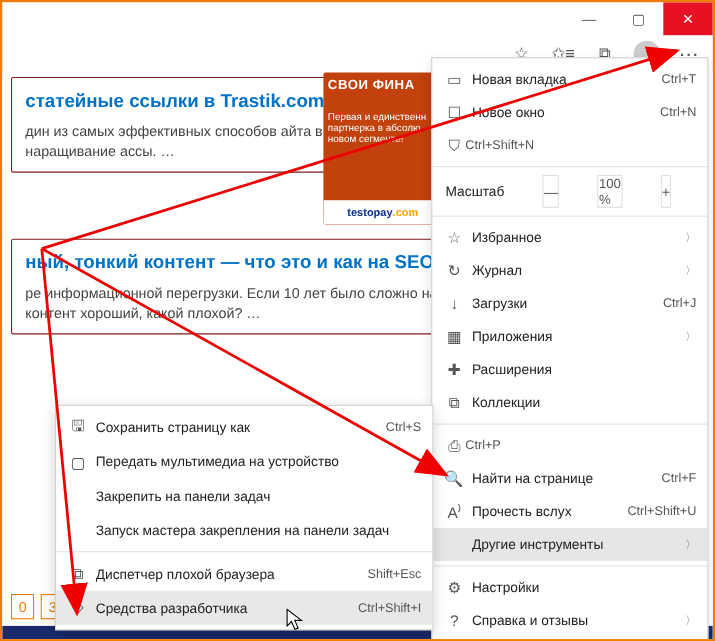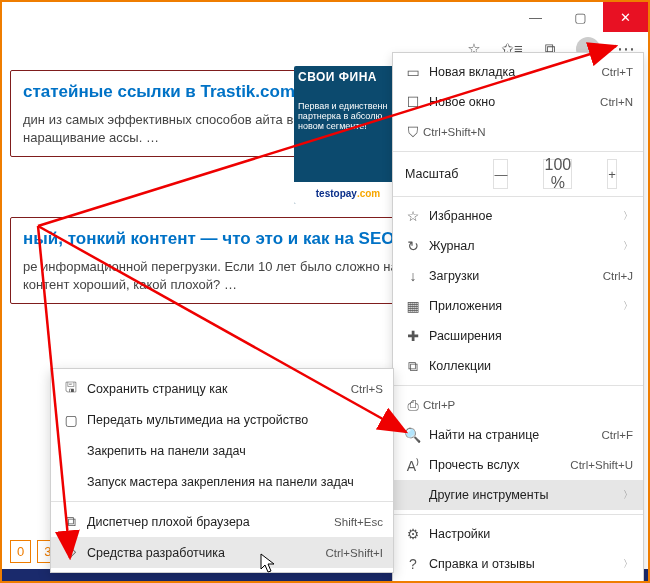--- a/index.html
+++ b/index.html
@@ -13,41 +13,41 @@
 
 .chrome-row { position: absolute; top: 30px; right: 0; height: 34px; display: flex; align-items: center; gap: 6px; padding-right: 6px; z-index: 29; }
 .chrome-btn { width: 32px; height: 32px; display: flex; align-items: center; justify-content: center; color: #555; font-size: 15px; }
 .avatar-circle { width: 24px; height: 24px; border-radius: 50%; background: #ccc; }
 
 
 .page { position: absolute; top: 64px; left: 0; right: 0; bottom: 0; padding: 4px 8px 8px 8px; background:#fff; }
 .card { border: 1px solid #7f1d1d; border-radius: 2px; padding: 10px 12px; background: #fff; margin-bottom: 16px; position: relative; font-size: 13px; }
 .card h2 { color: #0072c6; font-size: 17px; font-weight: bold; margin-bottom: 8px; line-height: 1.3; }
 .card p { color: #444; line-height: 1.35; }
-.side-img { position: absolute; top: 64px; left: 292px; width: 108px; height: 138px; background:#0c4a6e; border-radius:2px; color:#fff; font-size:10px; padding:4px 4px 0 4px; overflow:hidden; z-index:5; }
+.side-img { position: absolute; top: 64px; left: 292px; width: 108px; height: 138px; background:#c2410c; border-radius:2px; color:#fff; font-size:10px; padding:4px 4px 0 4px; overflow:hidden; z-index:5; }
 .side-img .banner-title { font-weight:bold; font-size:12px; letter-spacing:0.5px; }
 .side-img .banner-text { font-size:9px; line-height:1.1; margin-top:18px; }
 .side-img .banner-band { position:absolute; bottom:0; left:0; right:0; height:22px; background:#fff; color:#0a2f8a; font-size:10px; font-weight:bold; display:flex; align-items:center; justify-content:center;}
 .pager { position:absolute; bottom:18px; left:8px; display:flex; gap:6px; z-index:6;}
 .pager-box { border:1px solid #ef7d00; color:#ef7d00; padding:3px 6px; font-size:13px; }
 .bottom-strip { position:absolute; left:0; right:0; bottom:0; height:12px; background:#1a2a6c; z-index:4; }
 
 
 .main-menu { position: absolute; top: 50px; right: 4px; width: 252px; background: #fff; border: 1px solid #d0d0d0; box-shadow: 0 4px 10px rgba(0,0,0,0.15); z-index: 40; padding-top: 4px; padding-bottom: 4px; }
 .menu-item { display:flex; align-items:center; height:30px; padding:0 10px 0 10px; font-size:12.5px; color:#222; position:relative; }
 .menu-item.highlight { background:#e6e6e6; }
 .menu-item .icon { width:20px; display:flex; justify-content:center; color:#555; font-size:14px; }
 .menu-item .lbl { flex:1; margin-left:6px; white-space:nowrap; overflow:hidden; text-overflow:ellipsis; }
 .menu-item .shortcut { font-size:11.5px; color:#555; }
 .menu-item .chevron { color:#777; font-size:10px;}
 .sep { height:1px; background:#e1e1e1; margin:4px 0; }
 .zoom-row { display:flex; align-items:center; height:36px; padding:0 8px;gap:36px; }
 .zoom-row .zlbl { flex:1; font-size:12.5px; padding-left:4px; }
 .zoom-cell { width:36px; height:30px; border:1px solid #e0e0e0; display:flex; align-items:center; justify-content:center; font-size:13px; color:#555; margin-left:-1px; }
-.zoom-wide { width:75px; font-size:16px;text-align:center;}
+.zoom-wide { width:75px; font-size:12px;}
 .zoom-full { width:36px; height:30px; display:flex; align-items:center; justify-content:center; color:#555; margin-left:2px;}
 
 
 .sub-menu { position:absolute; left:48px; bottom:8px; width:344px; background:#fff; border:1px solid #d0d0d0; box-shadow:0 4px 12px rgba(0,0,0,0.18); z-index:50; padding:4px 0;}
 .sub-menu .menu-item { height:31px; }
 .sub-menu .menu-item.highlight { background:#e8e8e8; }
 .cursor-svg { position:absolute; z-index:60; }
 
 
 svg.arrows { position:absolute; inset:0; width:100%; height:100%; pointer-events:none; z-index:55; }

